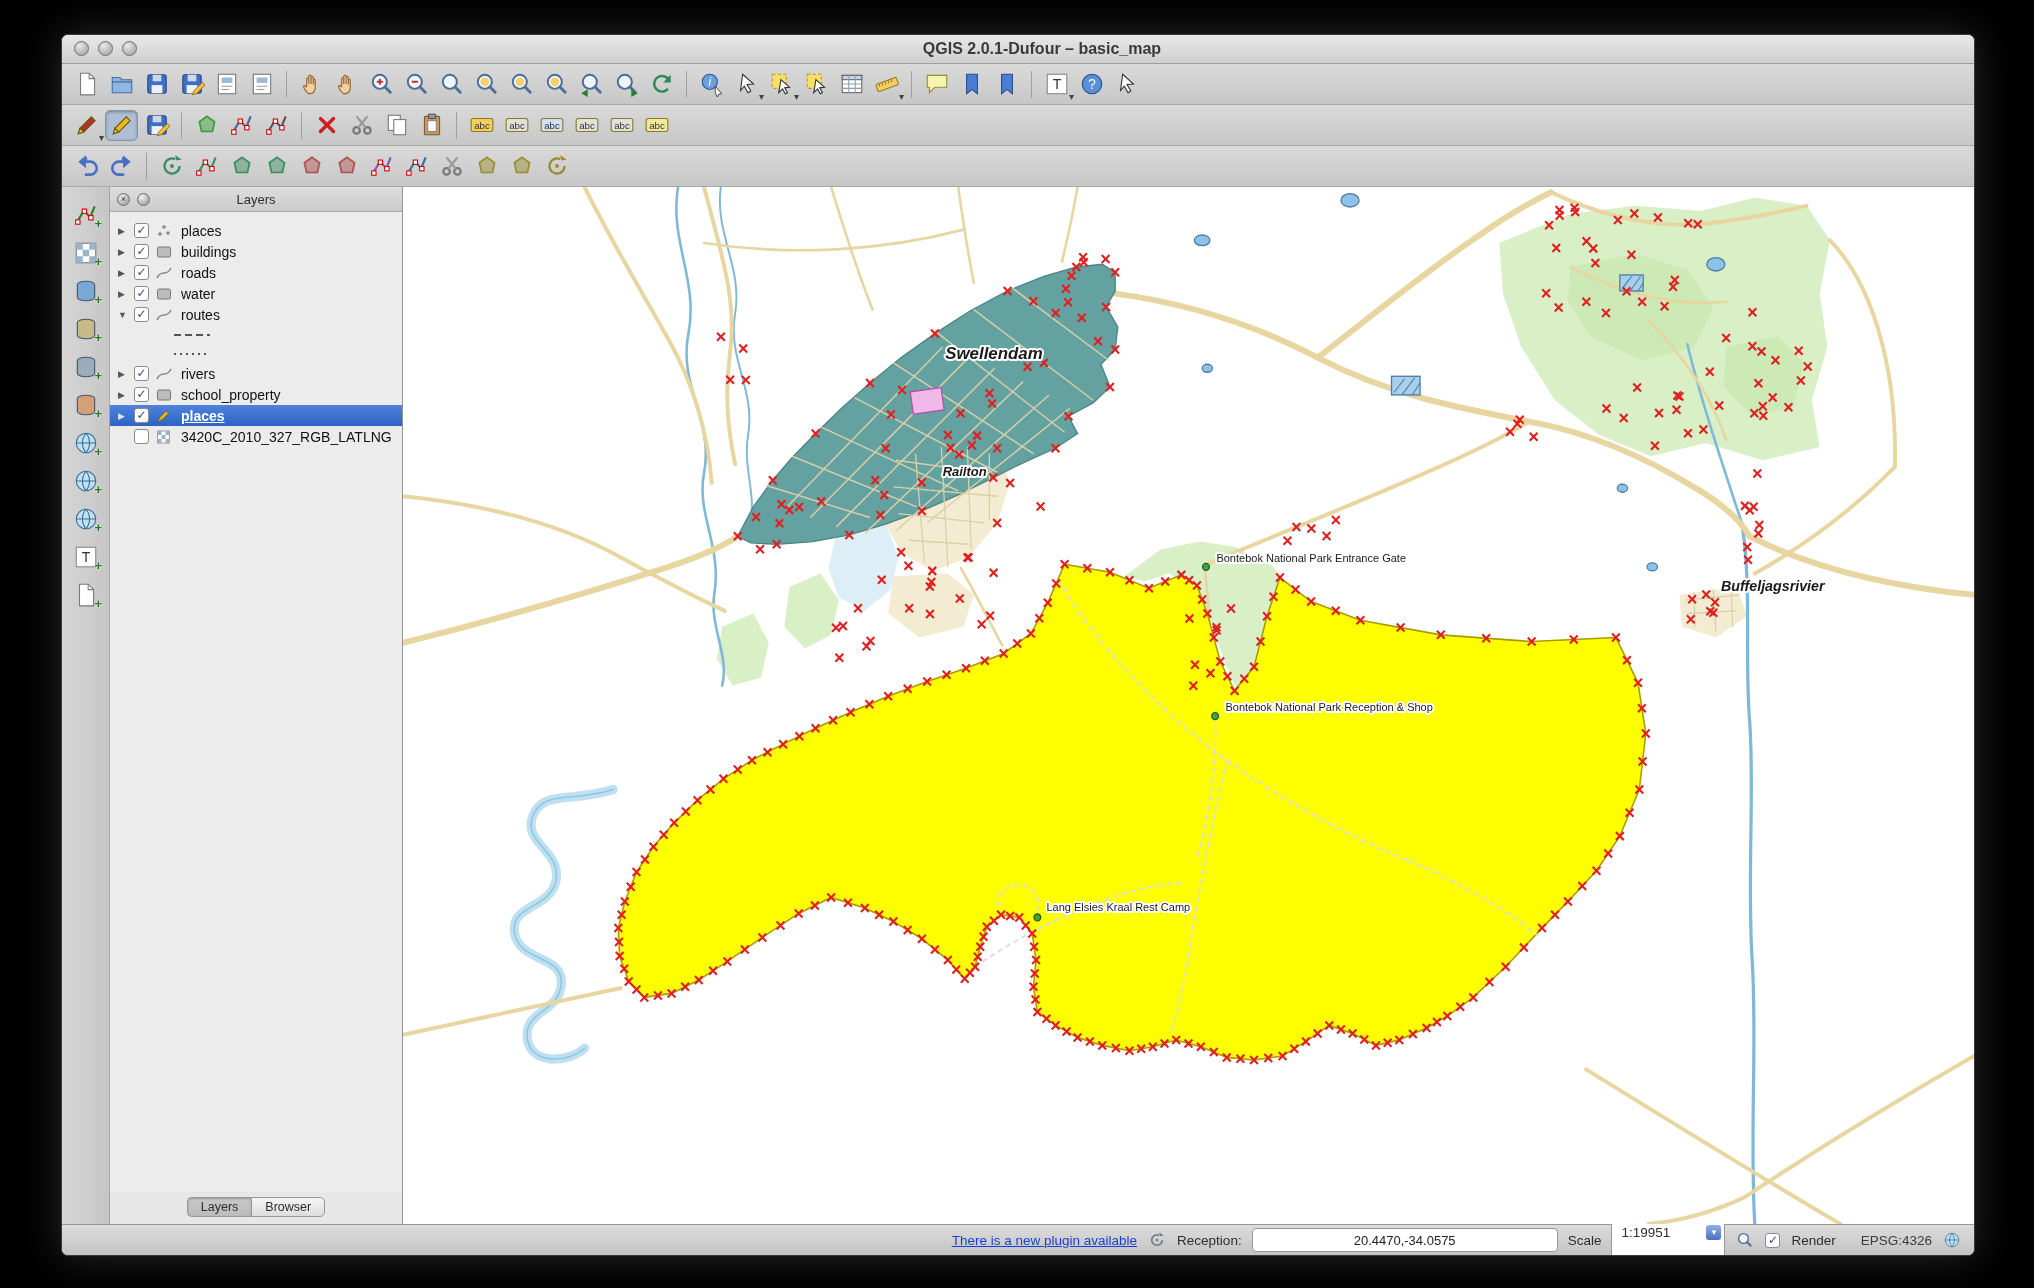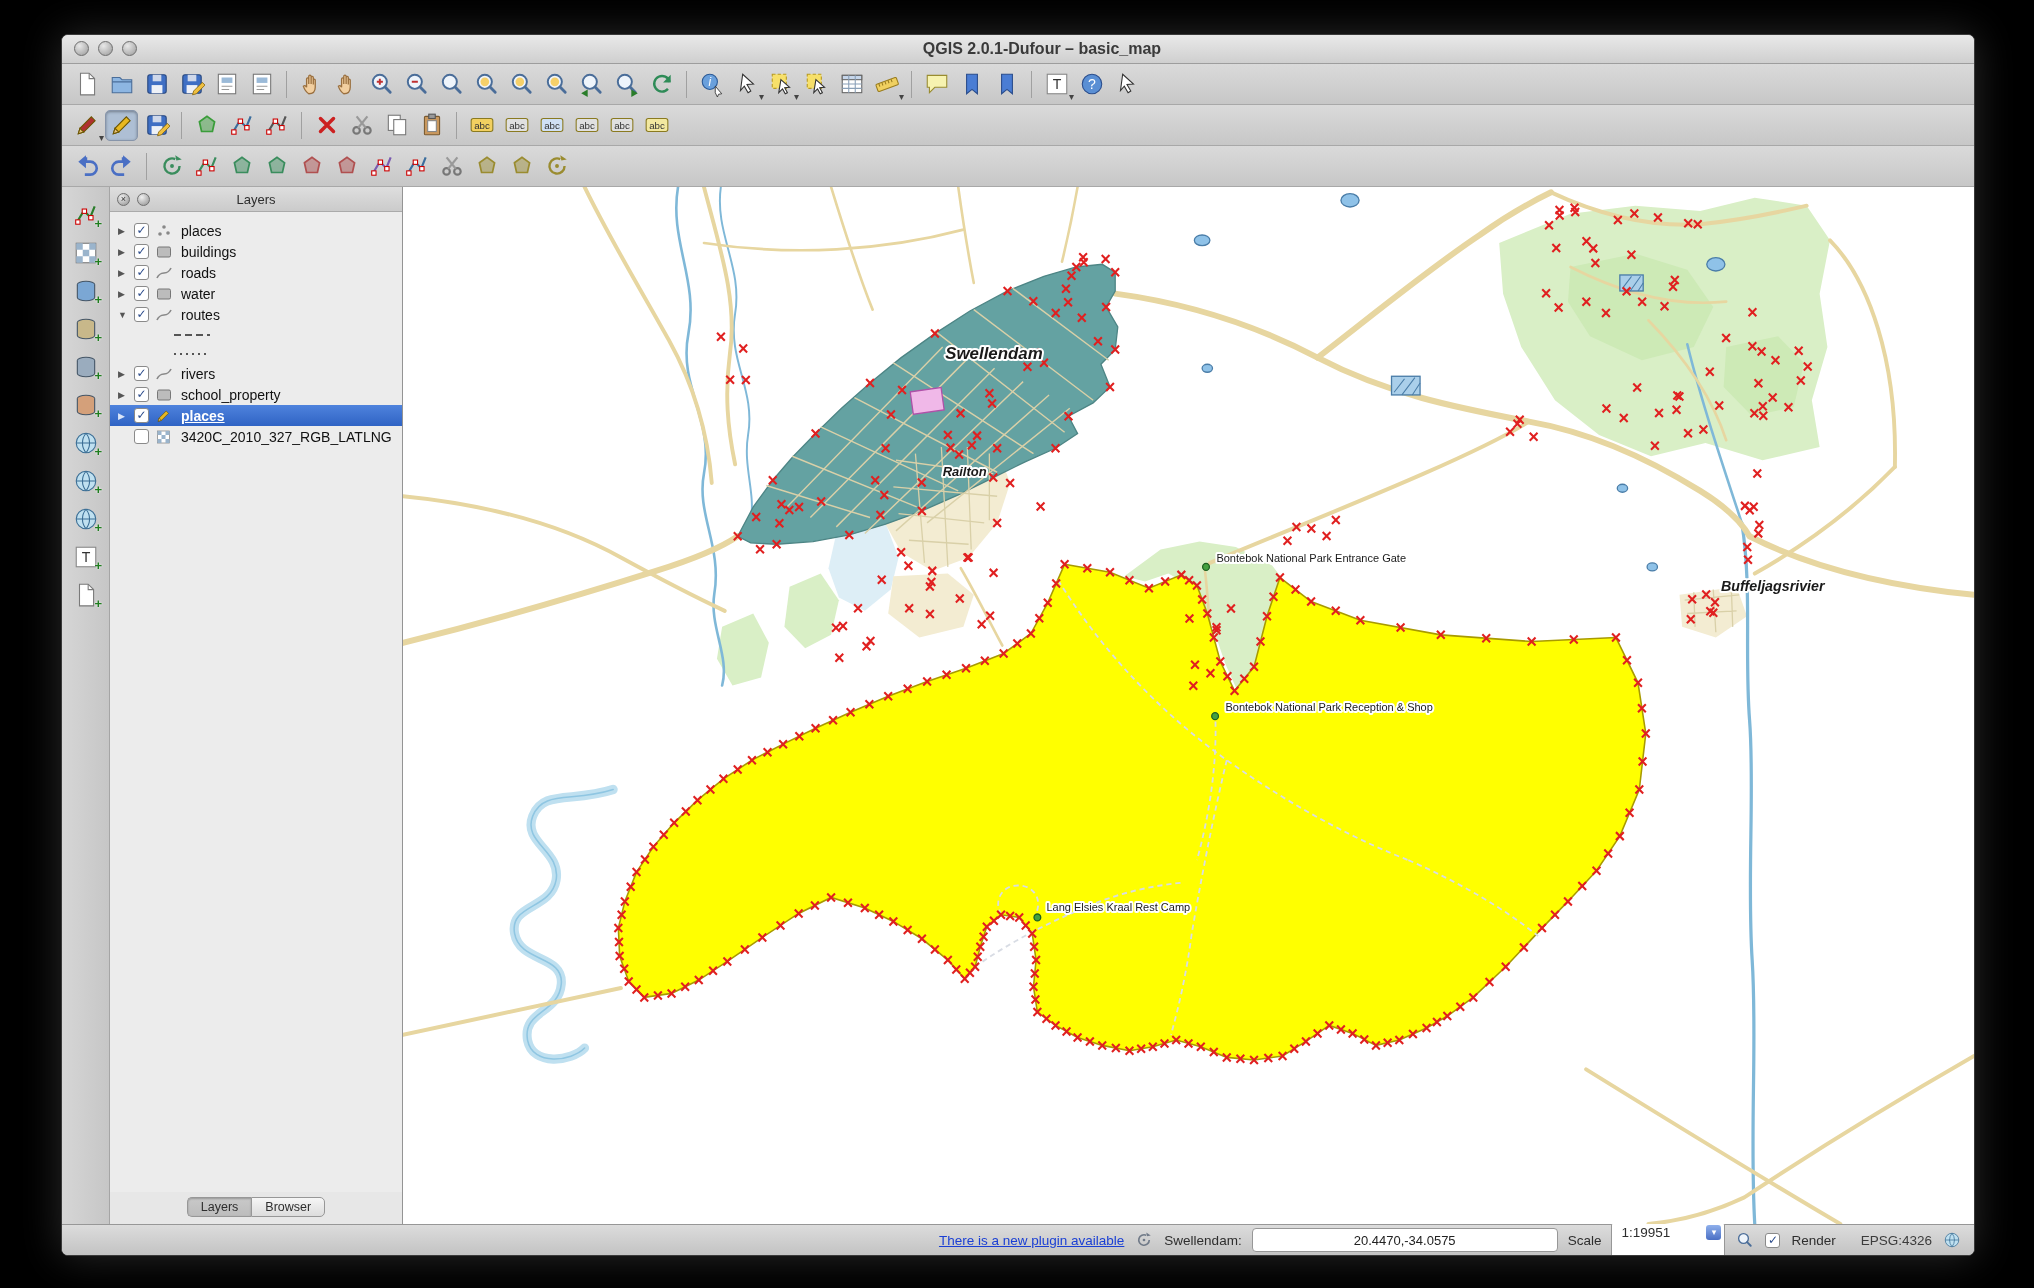--- a/index.html
+++ b/index.html
@@ -1200,21 +1200,21 @@
   </div>
 
   <div class="statusbar">
     <div class="sb-spacer"></div>
     <a class="plugin-link">There is a new plugin available</a>
     <span class="sb-icon">
       <svg viewBox="0 0 24 24">
           <use href="#s-rotate" style="color:#707a88"></use>
         </svg>
     </span>
-    <span>Swellendam:</span>
+    <span>Reception:</span>
     <input class="coord-input" value="20.4470,-34.0575" style="">
     <span>Scale</span>
     <div class="scale-combo">
       <span>1:19951</span>
       <span class="combo-btn">▾</span>
     </div>
     <span class="sb-icon">
       <svg viewBox="0 0 24 24">
           <use href="#s-mag"></use>
         </svg>

